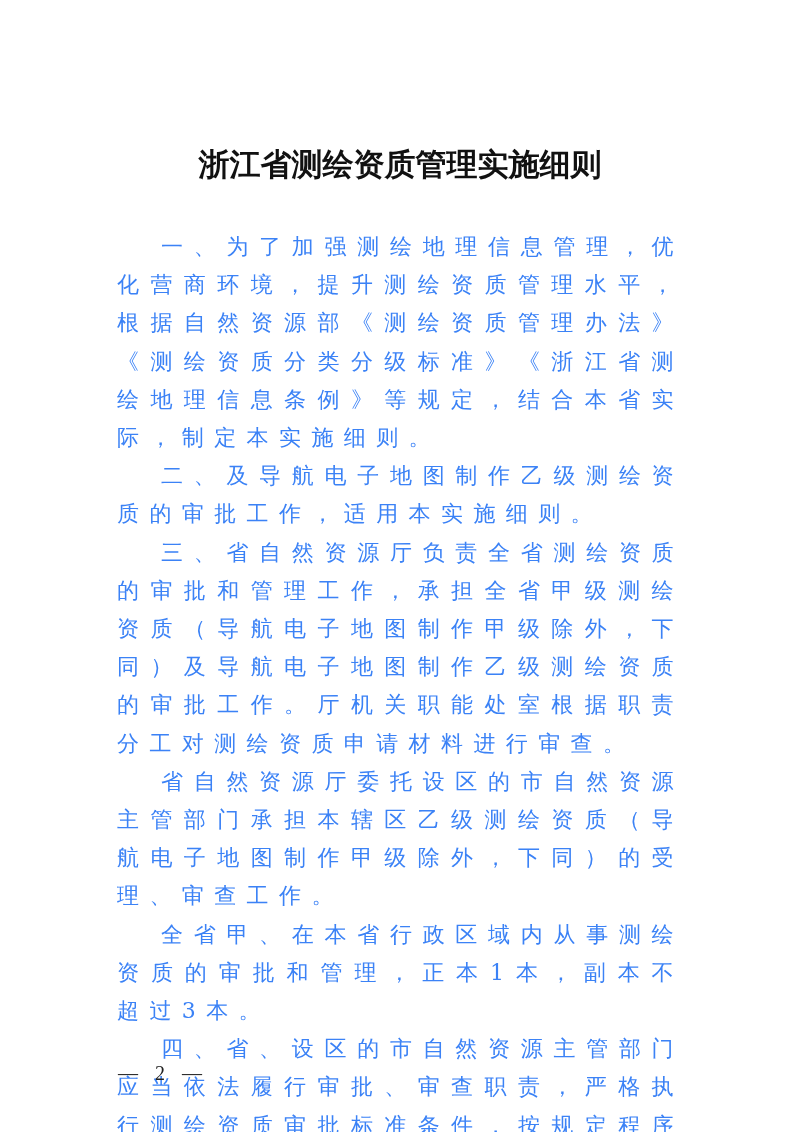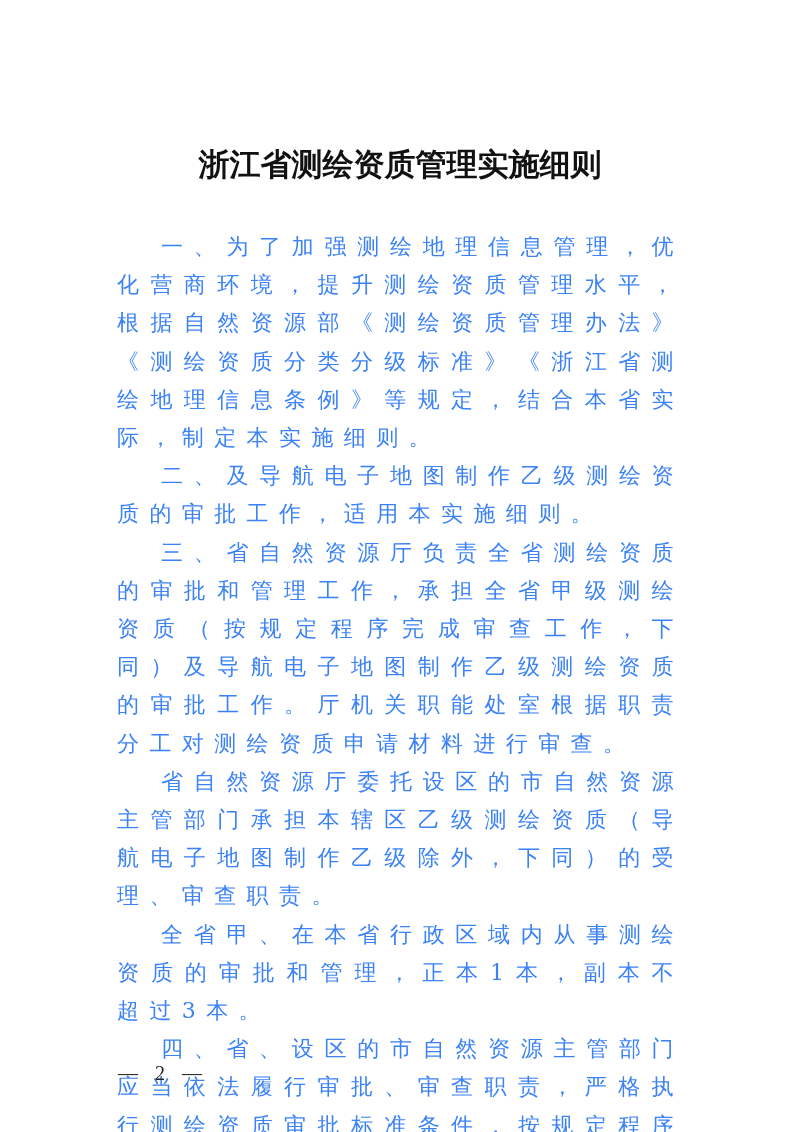--- a/index.html
+++ b/index.html
@@ -62,20 +62,20 @@
 </style>
 </head>
 <body>
 
 <div class="page">
   <div class="title">浙江省测绘资质管理实施细则</div>
 
   <div class="body-text">
     <p class="para">一、为了加强测绘地理信息管理，优化营商环境，提升测绘资质管理水平，根据自然资源部《测绘资质管理办法》《测绘资质分类分级标准》《浙江省测绘地理信息条例》等规定，结合本省实际，制定本实施细则。</p>
     <p class="para">二、及导航电子地图制作乙级测绘资质的审批工作，适用本实施细则。</p>
-    <p class="para">三、省自然资源厅负责全省测绘资质的审批和管理工作，承担全省甲级测绘资质（按规定程序完成审查工作，下同）及导航电子地图制作乙级测绘资质的审批工作。厅机关职能处室根据职责分工对测绘资质申请材料进行审查。</p>
-    <p class="para">省自然资源厅委托设区的市自然资源主管部门承担本辖区乙级测绘资质（导航电子地图制作乙级除外，下同）的受理、审查职责。</p>
+    <p class="para">三、省自然资源厅负责全省测绘资质的审批和管理工作，承担全省甲级测绘资质（导航电子地图制作甲级除外，下同）及导航电子地图制作乙级测绘资质的审批工作。厅机关职能处室根据职责分工对测绘资质申请材料进行审查。</p>
+    <p class="para">省自然资源厅委托设区的市自然资源主管部门承担本辖区乙级测绘资质（导航电子地图制作甲级除外，下同）的受理、审查工作。</p>
     <p class="para">全省甲、在本省行政区域内从事测绘资质的审批和管理，正本1本，副本不超过3本。</p>
     <p class="para">四、省、设区的市自然资源主管部门应当依法履行审批、审查职责，严格执行测绘资质审批标准条件，按规定程序完成审查工作。县（市、区）级以上自然资源主管部门加强对本辖区测绘资质单位的监督管理。</p>
   </div>
 
   <div class="page-number">— 2 —</div>
 </div>
 
 </body></html>

